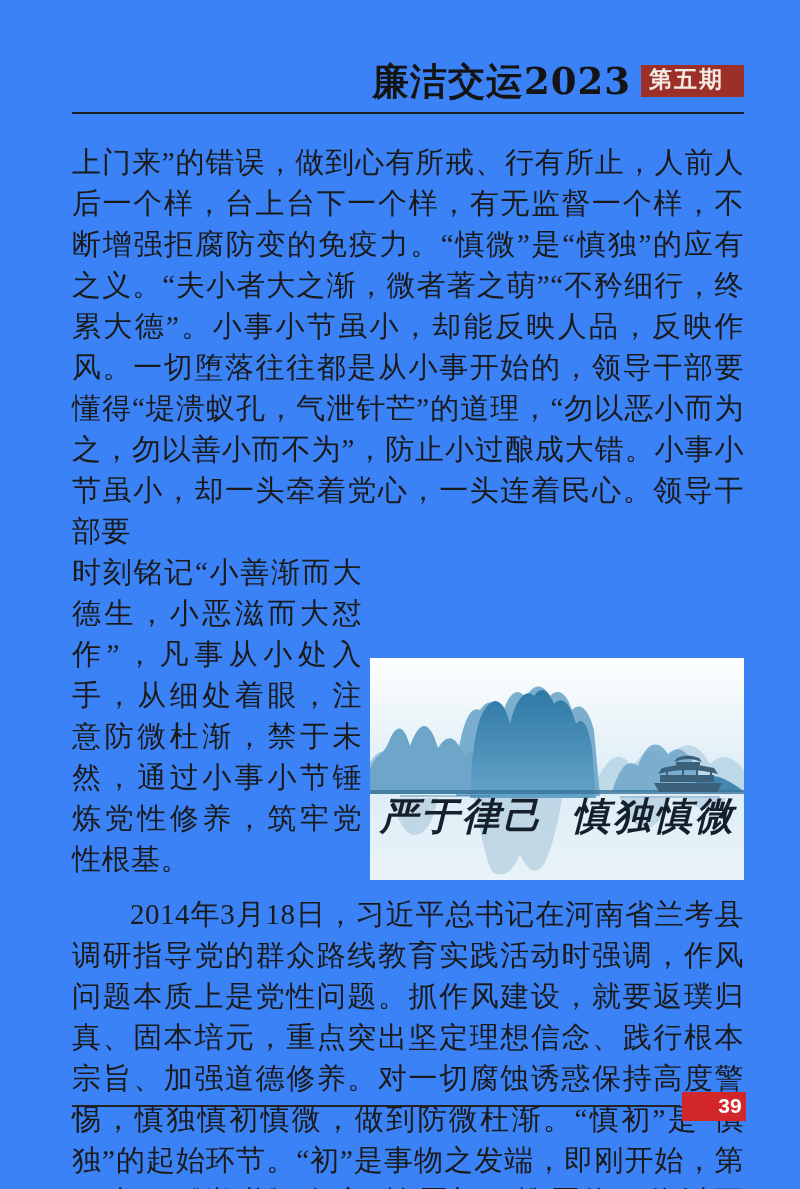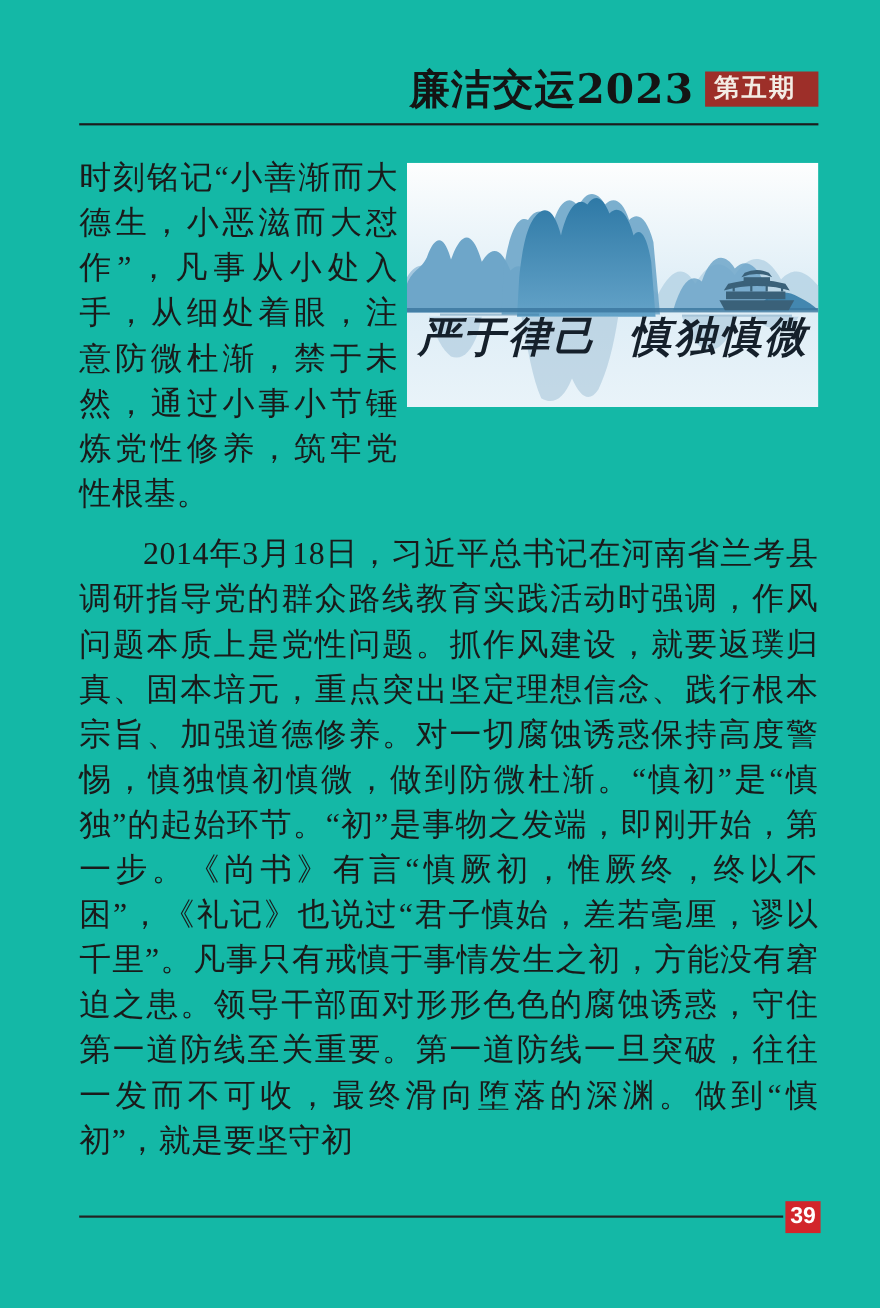--- a/index.html
+++ b/index.html
@@ -1,19 +1,19 @@
 <!DOCTYPE html>
 <html><head>
 <meta charset="utf-8">
 <style>
   html,body{margin:0;padding:0;background:#ffffff;}
   .page{
     position:relative;
     width:800px;height:1189px;
-    background:#14b8a6;
+    background:#3b82f6;
     font-family:"Liberation Serif", serif;
     color:#1a1a1a;
     overflow:hidden;
   }
   .content{ padding:0 56px 0 72px; }
 
   
   .brand-row{
     display:flex; justify-content:flex-end; align-items:center;
     gap:10px; padding-top:58px; height:46px;
@@ -33,21 +33,21 @@
   .header-rule{ height:2px; margin-top:8px; }
 
   
   main{ margin-top:28px; }
   .body-text{
     margin:0;
     font-size:29px; line-height:41px;
     text-align:justify;
     letter-spacing:0.5px;
   }
-  .wrap-row{ display:flex; gap:8px; align-items:flex-start; }
+  .wrap-row{ display:flex; gap:8px; align-items:flex-end; }
   .wrap-col{ flex:1 1 auto; min-width:0; }
   figure.illustration{
     margin:6px 0 0 0; padding:0;
     width:374px; height:222px; flex:0 0 374px;font-style:italic;
   }
   figure.illustration svg{ display:block; width:374px; height:222px; }
   .para2{ text-indent:58px; margin-top:14px; }
 
   
   footer{
@@ -71,20 +71,21 @@
 
     <header>
       <div class="brand-row">
         <span class="brand">廉洁交运2023</span>
         <span class="issue-badge" style="background-color: rgb(157, 47, 41);">第五期</span>
       </div>
       <div class="header-rule" style="background-color: rgb(28, 28, 28);"></div>
     </header>
 
     <main>
+      <p class="body-text">上门来”的错误，做到心有所戒、行有所止，人前人后一个样，台上台下一个样，有无监督一个样，不断增强拒腐防变的免疫力。“慎微”是“慎独”的应有之义。“夫小者大之渐，微者著之萌”“不矜细行，终累大德”。小事小节虽小，却能反映人品，反映作风。一切堕落往往都是从小事开始的，领导干部要懂得“堤溃蚁孔，气泄针芒”的道理，“勿以恶小而为之，勿以善小而不为”，防止小过酿成大错。小事小节虽小，却一头牵着党心，一头连着民心。领导干部要</p>
 
       <div class="wrap-row">
         <p class="body-text wrap-col">时刻铭记“小善渐而大德生，小恶滋而大怼作”，凡事从小处入手，从细处着眼，注意防微杜渐，禁于未然，通过小事小节锤炼党性修养，筑牢党性根基。</p>
 
         <figure class="illustration">
           <svg viewBox="0 0 374 222" xmlns="http://www.w3.org/2000/svg">
             <defs>
               <linearGradient id="sky" x1="0" y1="0" x2="0" y2="1">
                 <stop offset="0" stop-color="#fdfefe"></stop>
                 <stop offset="0.55" stop-color="#ddedf6"></stop>
@@ -140,15 +141,15 @@
           </svg>
         </figure>
       </div>
 
       <p class="body-text para2">2014年3月18日，习近平总书记在河南省兰考县调研指导党的群众路线教育实践活动时强调，作风问题本质上是党性问题。抓作风建设，就要返璞归真、固本培元，重点突出坚定理想信念、践行根本宗旨、加强道德修养。对一切腐蚀诱惑保持高度警惕，慎独慎初慎微，做到防微杜渐。“慎初”是“慎独”的起始环节。“初”是事物之发端，即刚开始，第一步。《尚书》有言“慎厥初，惟厥终，终以不困”，《礼记》也说过“君子慎始，差若毫厘，谬以千里”。凡事只有戒慎于事情发生之初，方能没有窘迫之患。领导干部面对形形色色的腐蚀诱惑，守住第一道防线至关重要。第一道防线一旦突破，往往一发而不可收，最终滑向堕落的深渊。做到“慎初”，就是要坚守初</p>
     </main>
   </div>
 
   <footer>
     <div class="footer-rule" style="background-color: rgb(34, 34, 34);"></div>
-    <div class="page-number" style="background-color: rgb(210, 38, 43);">39</div>
+    <div class="page-number" style="background-color: rgb(210, 38, 43); padding-left: 32px;">39</div>
   </footer>
 </div>
 
 </body></html>

